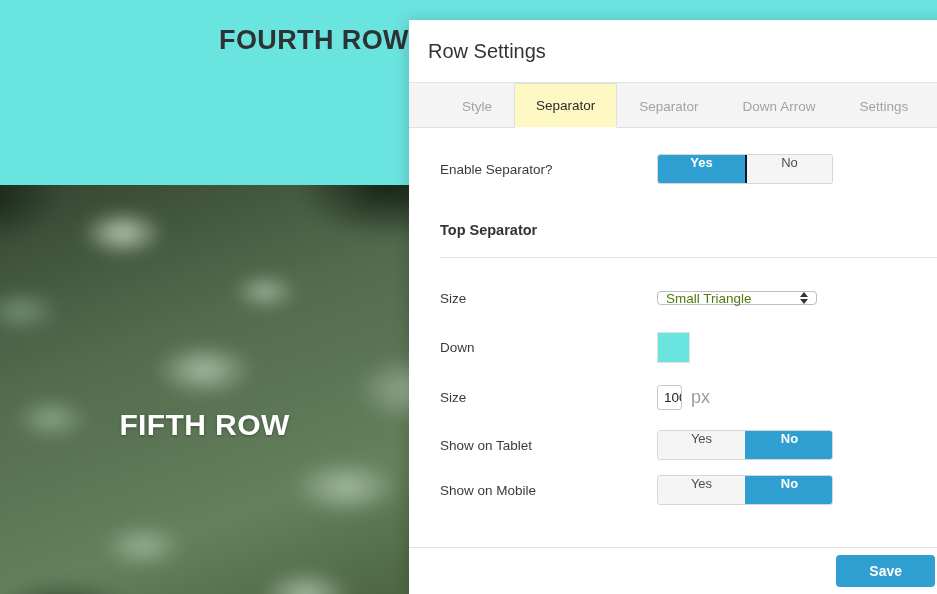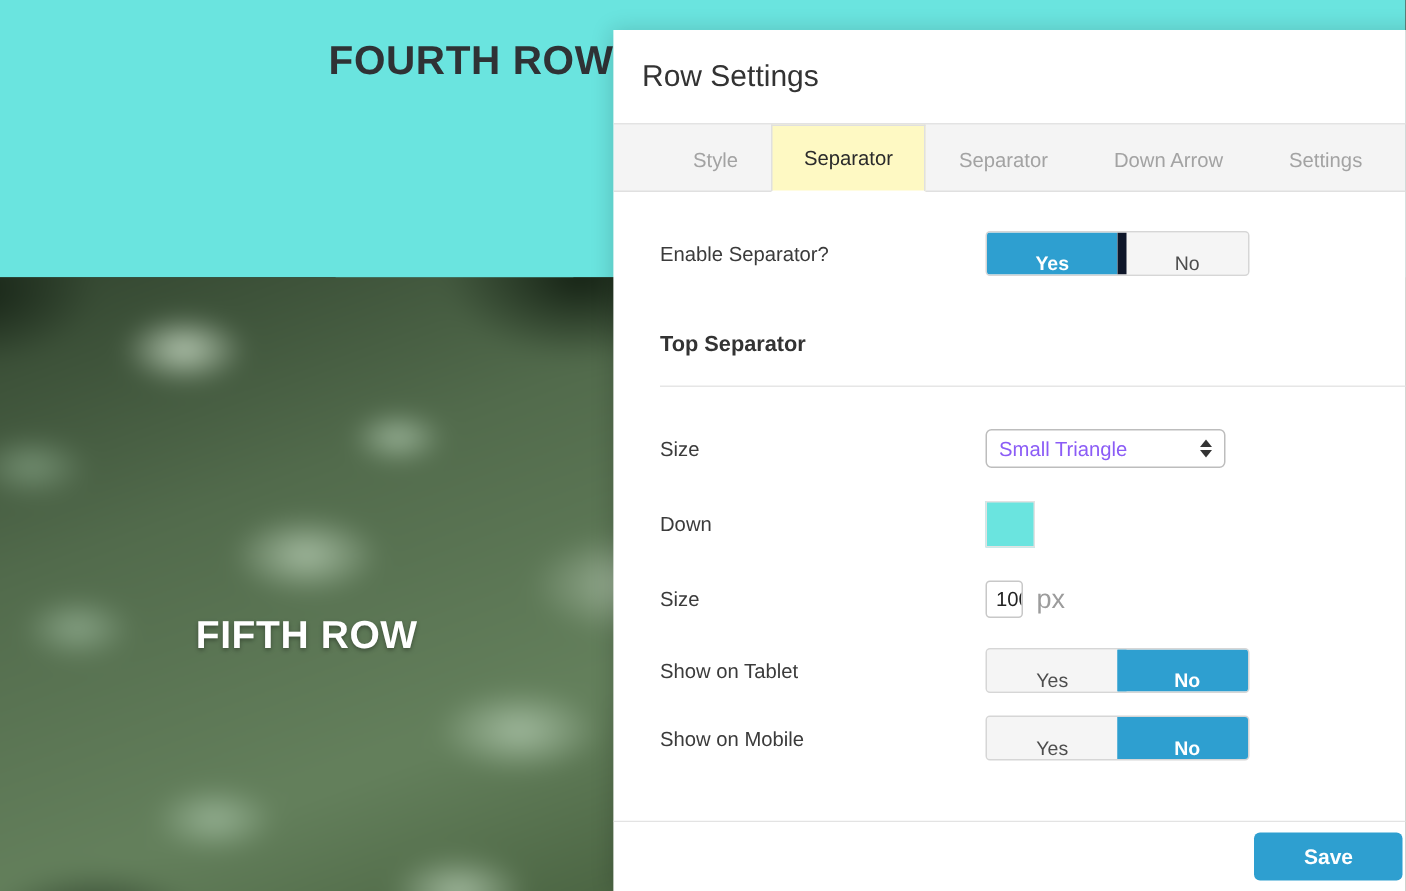--- a/index.html
+++ b/index.html
@@ -89,21 +89,21 @@
       linear-gradient(160deg, #2a3b28 0%, #526b4c 30%, #64805c 55%, #38502f 85%, #1f2d1c 100%);
     filter: blur(7px);
   }
 
   .row-fifth-title {
     position: absolute;
     left: 0;
     top: 408px;
     width: 409px;
     text-align: center;
-    font-size: 26px;
+    font-size: 30px;
     font-weight: bold;
     letter-spacing: 0.4px;
     color: #ffffff;
     text-shadow: 0 1px 3px rgba(0,0,0,.35);
     white-space: nowrap;
   }
 
   
 
   .modal {
@@ -213,50 +213,50 @@
     border: 1px solid #d6d6d6;
     border-radius: 3px;
     overflow: hidden;
     background: #f5f5f5;
   }
 
   .toggle .opt {
     width: 87px;
     height: 28px;
     display: flex;
-    align-items: flex-end;
+    align-items: flex-start;
     justify-content: center;
     font-size: 13px;
     color: #4d4d4d;
     background: #f5f5f5;
     cursor: pointer;
   }
 
-  .toggle .opt + .opt { border-left: 6px solid #0f172a; }
+  .toggle .opt + .opt { border-left: 2px solid #0f172a; }
 
   .toggle .opt.on {
     background: #2e9fd0;
     color: #ffffff;
     font-weight: bold;
     border-left-color: #2e9fd0;
   }
 
   
   .select-box {
     position: relative;
     width: 160px;
-    height: 26px;
+    height: 14px;
     border: 1px solid #bdbdbd;
     border-radius: 4px;
     background: #ffffff;
     display: flex;
     align-items: center;
     padding-left: 8px;
     font-size: 13.5px;
-    color: #8b5cf6;
+    color: #4d7c0f;
     cursor: pointer;
   }
 
   .select-arrows {
     position: absolute;
     right: 8px;
     top: 50%;
     transform: translateY(-50%);
     display: flex;
     flex-direction: column;

